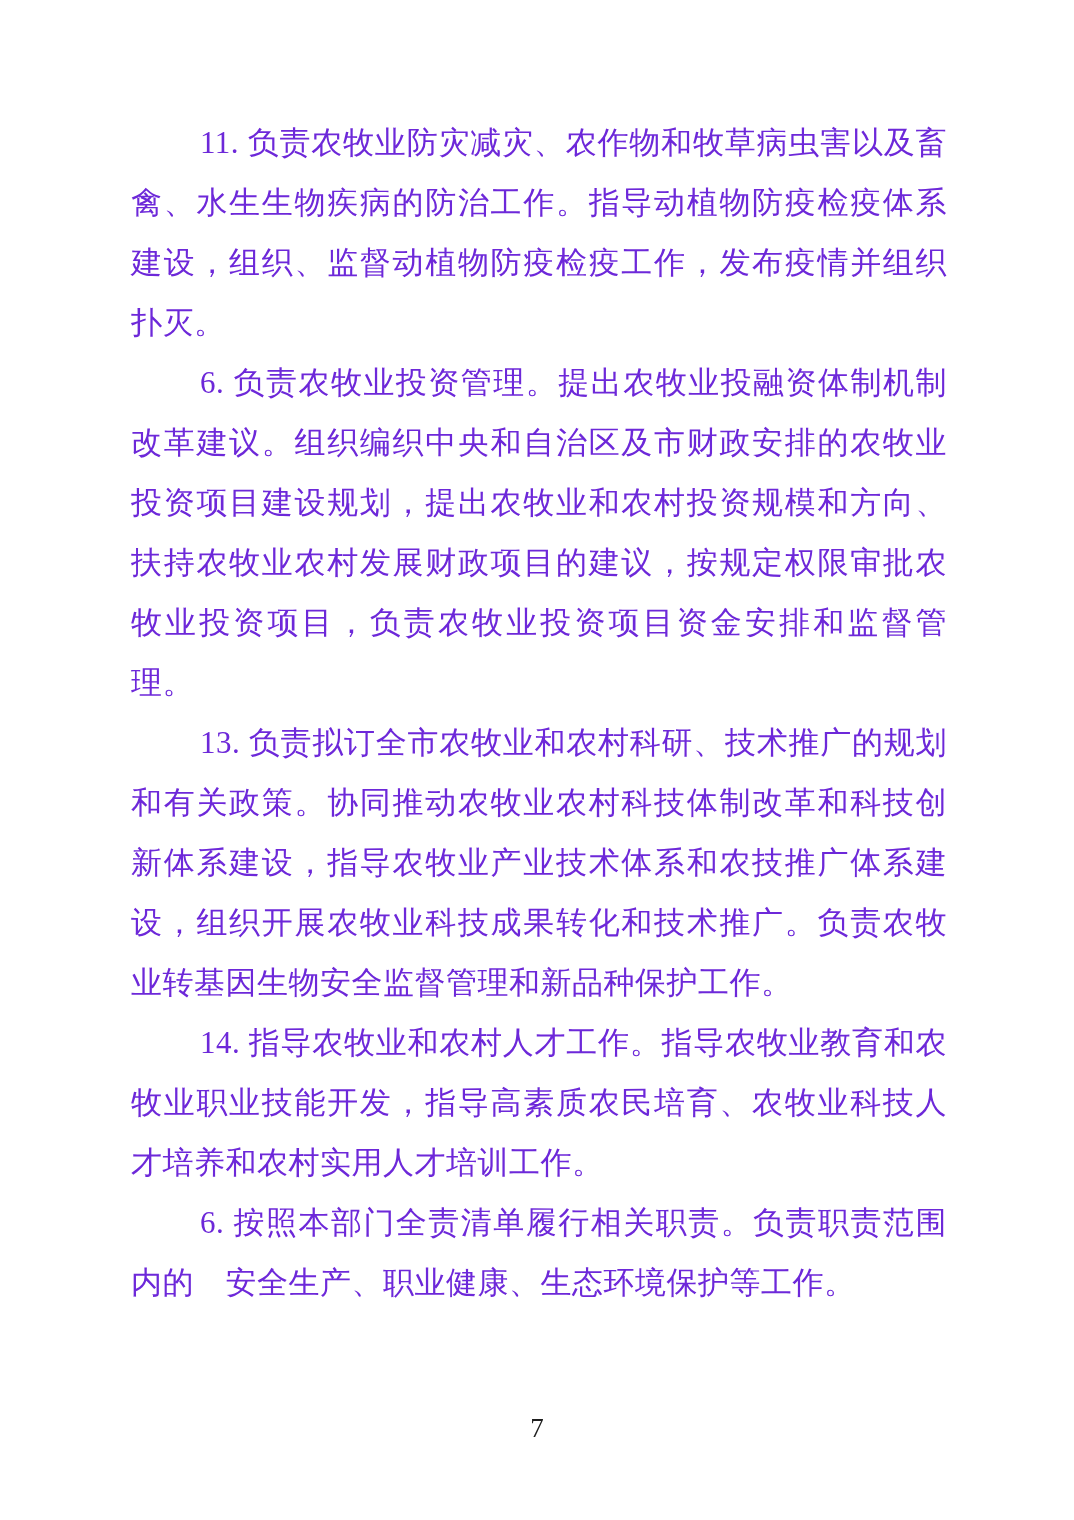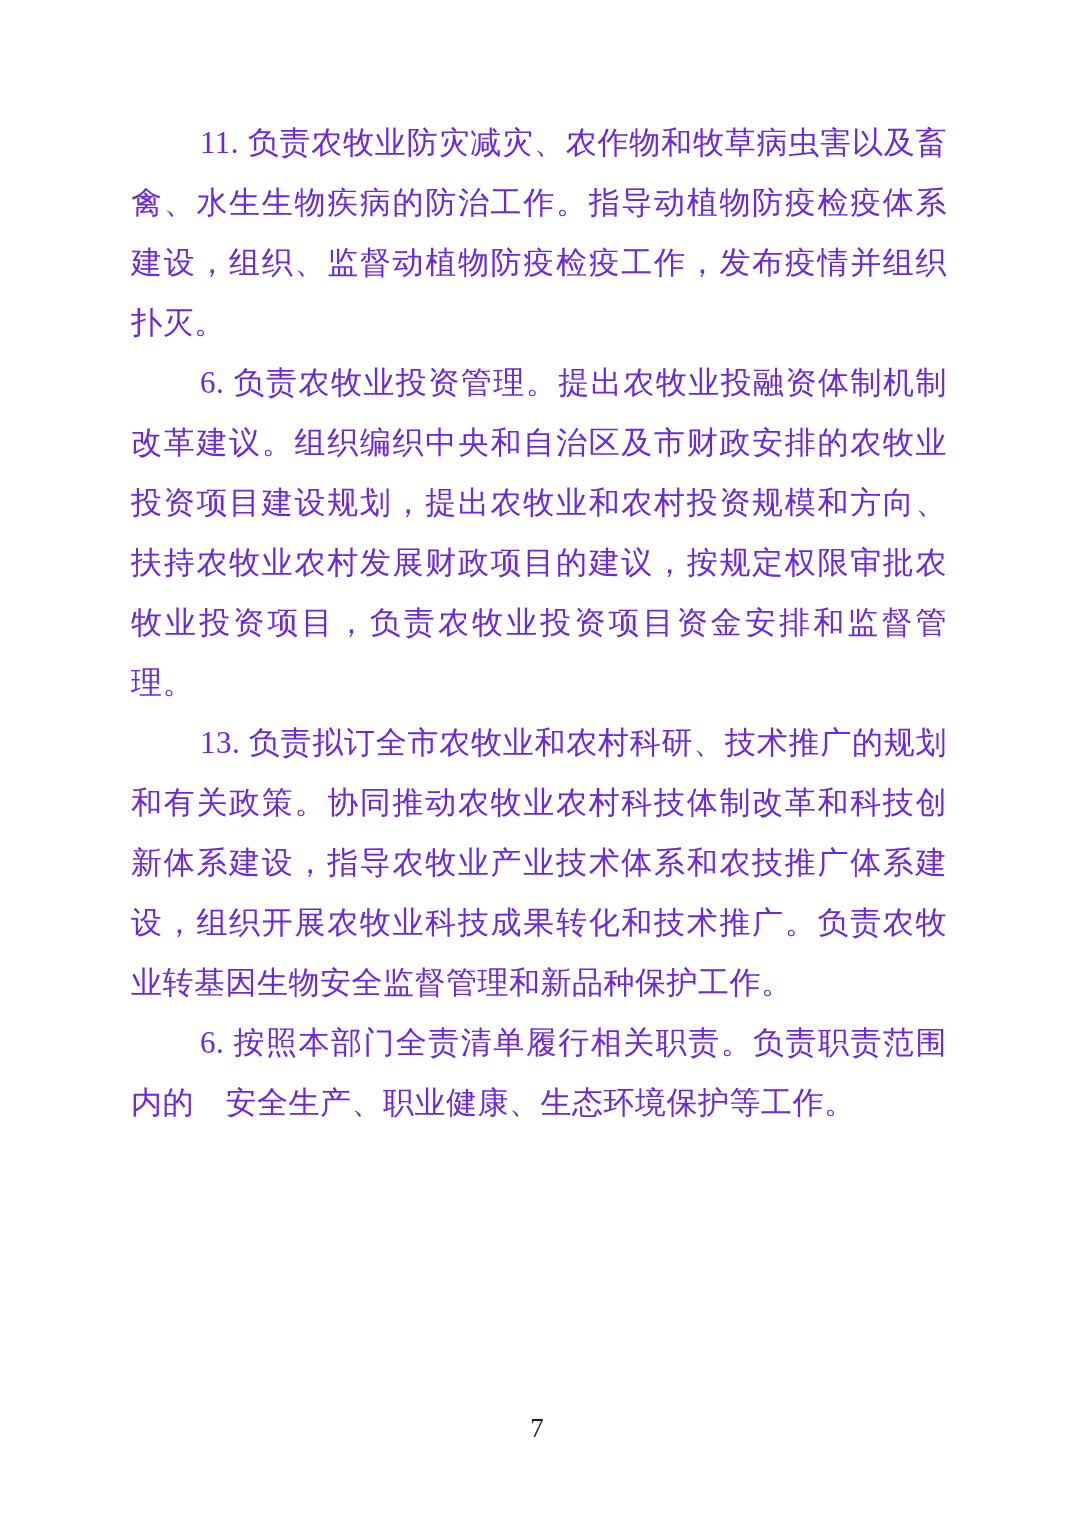--- a/index.html
+++ b/index.html
@@ -46,16 +46,17 @@
   }
 </style>
 </head>
 <body>
 
 <div class="page">
   <div class="content">
     <p>11. 负责农牧业防灾减灾、农作物和牧草病虫害以及畜禽、水生生物疾病的防治工作。指导动植物防疫检疫体系建设，组织、监督动植物防疫检疫工作，发布疫情并组织扑灭。</p>
     <p>6. 负责农牧业投资管理。提出农牧业投融资体制机制改革建议。组织编织中央和自治区及市财政安排的农牧业投资项目建设规划，提出农牧业和农村投资规模和方向、扶持农牧业农村发展财政项目的建议，按规定权限审批农牧业投资项目，负责农牧业投资项目资金安排和监督管理。</p>
     <p>13. 负责拟订全市农牧业和农村科研、技术推广的规划和有关政策。协同推动农牧业农村科技体制改革和科技创新体系建设，指导农牧业产业技术体系和农技推广体系建设，组织开展农牧业科技成果转化和技术推广。负责农牧业转基因生物安全监督管理和新品种保护工作。</p>
+    <p>14. 指导农牧业和农村人才工作。指导农牧业教育和农牧业职业技能开发，指导高素质农民培育、农牧业科技人才培养和农村实用人才培训工作。</p>
     <p>6. 按照本部门全责清单履行相关职责。负责职责范围内的　安全生产、职业健康、生态环境保护等工作。</p>
   </div>
   <div class="page-footer">7</div>
 </div>
 
 </body></html>

